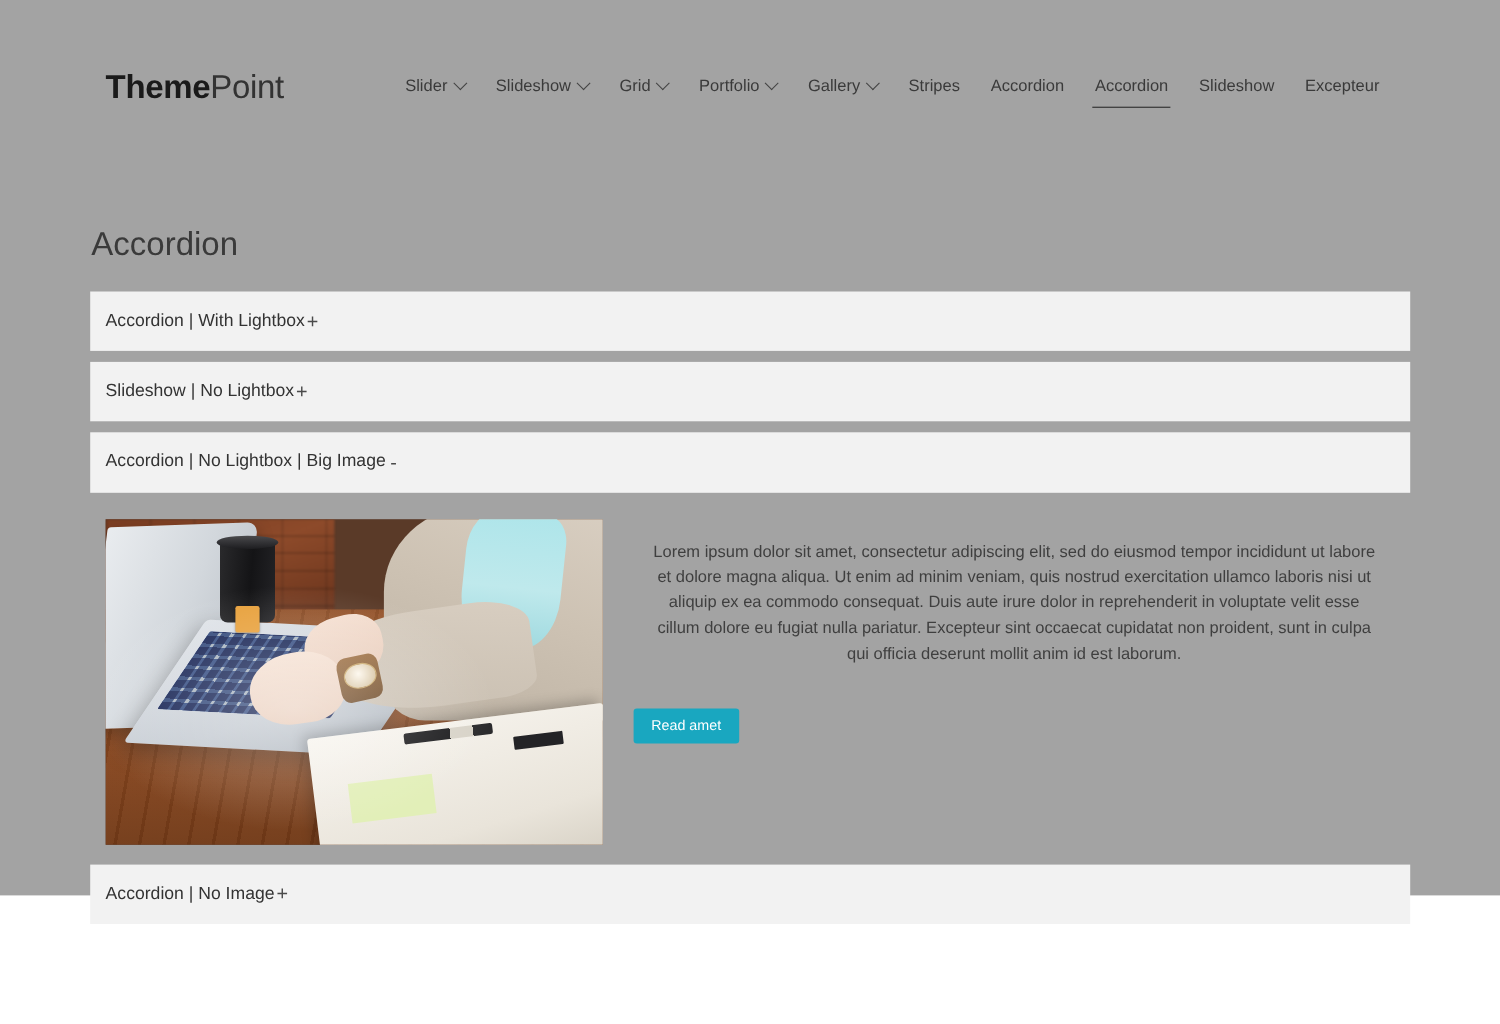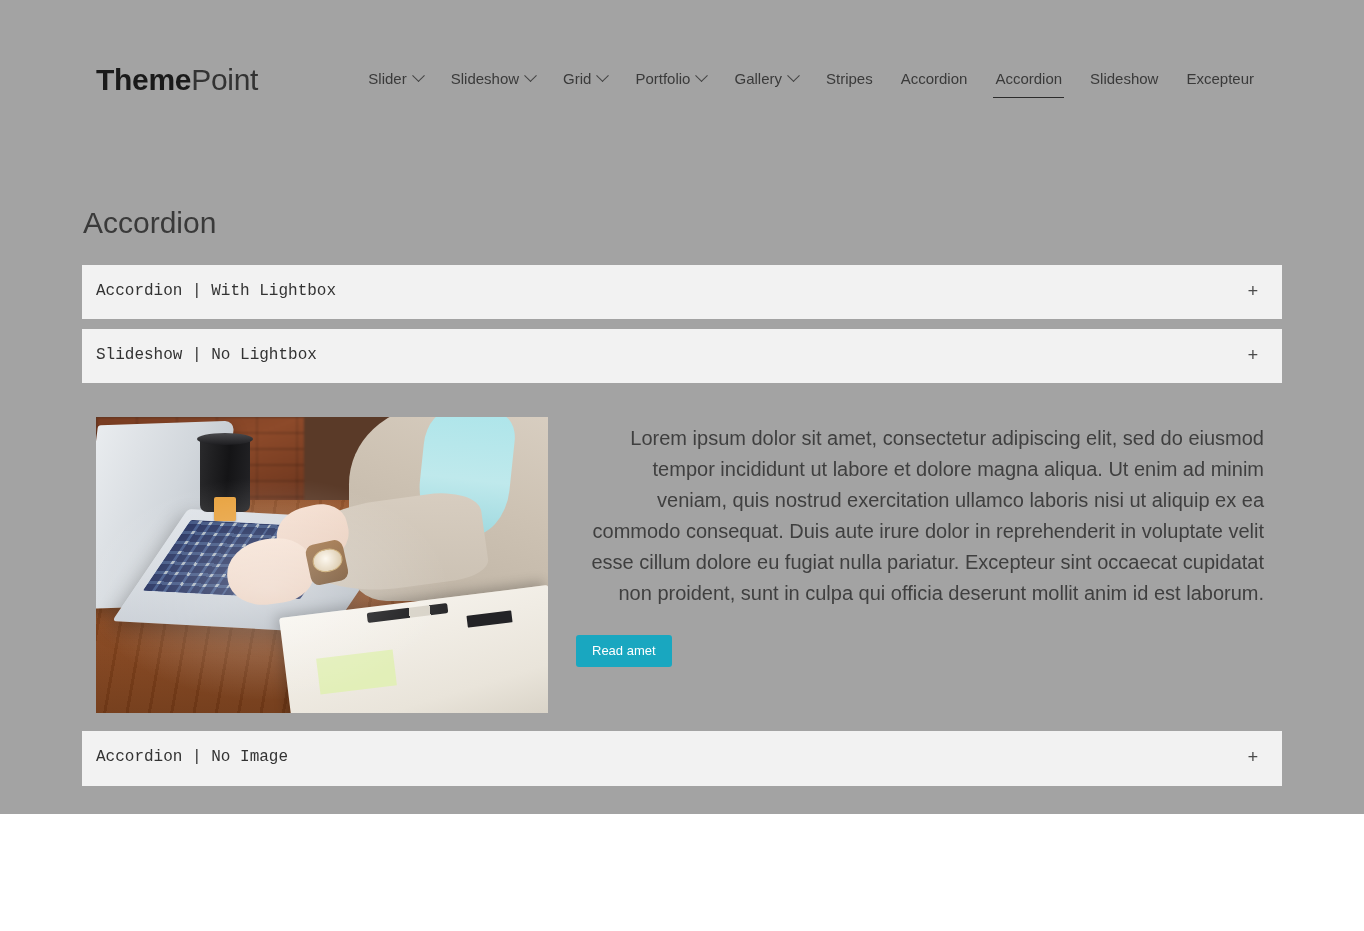--- a/index.html
+++ b/index.html
@@ -99,25 +99,24 @@
   }
 
   .accordion { margin-top: 26px; }
 
   .acc-item { margin-bottom: 10px; }
 
   .acc-header {
     background: #f2f2f2;
     display: flex;
     align-items: center;
-    justify-content: space-between;
+    justify-content: flex-start;
     padding: 17px 22px 18px 14px;
     cursor: pointer;
     user-select: none;
-    font-family: Liberation Mono, monospace;
   }
   .acc-title {
     font-size: 16px;
     font-weight: 400;
     color: #333333;
     line-height: 1.2;
   }
   .acc-toggle {
     font-size: 18px;
     color: #4a4a4a;
@@ -137,26 +136,26 @@
     width: 452px;
     height: 296px;
     overflow: hidden;
     position: relative;
     background: #5a3a28;
     cursor: pointer;
   }
   .acc-body { flex: 1 1 auto; padding-top: 2px; }
 
   .acc-text {
-    font-size: 20px;
+    font-size: 15px;
     line-height: 1.55;
     color: #3f3f3f;
-    margin: 4px;
+    margin: 16px;
     max-width: 690px;
-    text-align: right;
+    text-align: center;
   }
 
   .btn-readmore {
     display: inline-block;
     margin-top: 22px;
     background: #19a7c0;
     color: #ffffff;
     border: none;
     border-radius: 3px;
     font-size: 13px;
@@ -358,20 +357,24 @@
       </div>
 
       <div class="acc-item">
         <div class="acc-header">
           <span class="acc-title">Slideshow | No Lightbox</span>
           <span class="acc-toggle">+</span>
         </div>
       </div>
 
       <div class="acc-item">
+        <div class="acc-header">
+          <span class="acc-title">Accordion | No Lightbox | Big Image</span>
+          <span class="acc-toggle">-</span>
+        </div>
 
         <div class="acc-panel">
           <div class="acc-figure">
             <div class="photo">
               <div class="ph-wall"></div>
               <div class="ph-desk"></div>
               <div class="ph-laptop-lid"></div>
               <div class="ph-laptop-base"></div>
               <div class="ph-keys"></div>
               <div class="ph-cup"></div>

